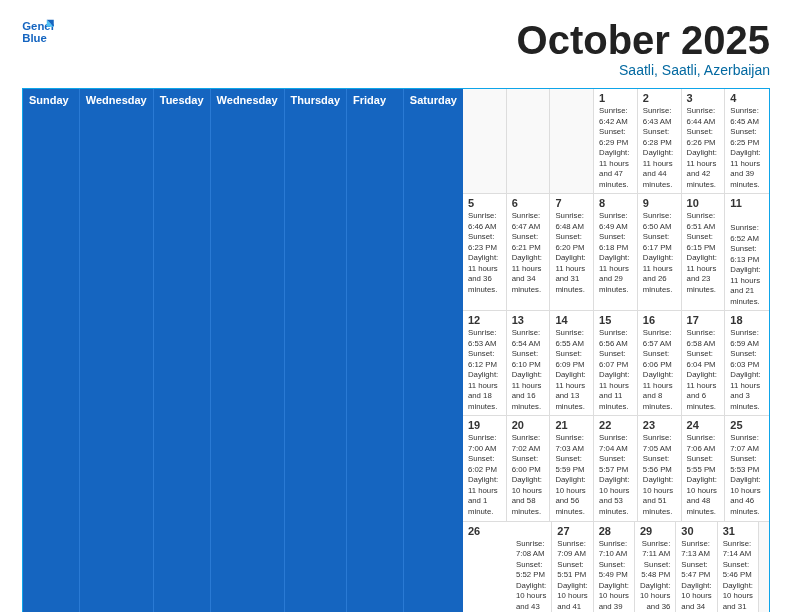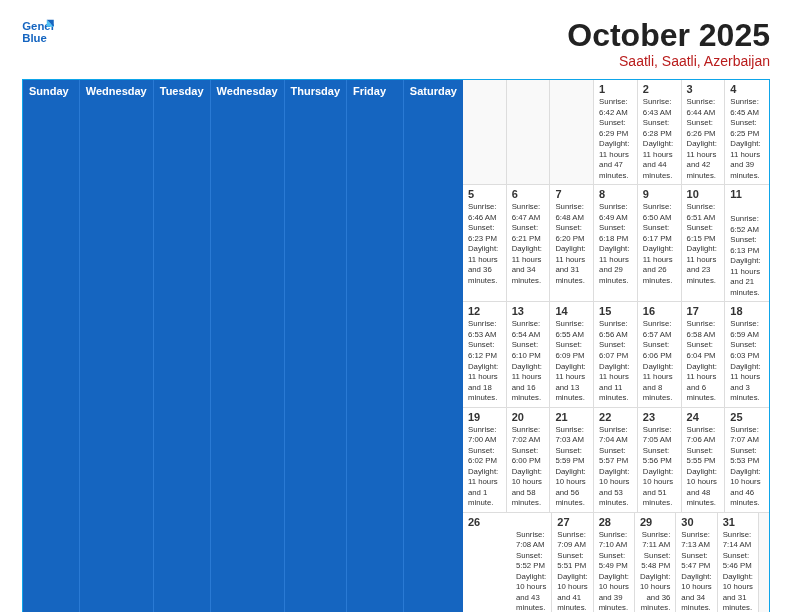--- a/index.html
+++ b/index.html
@@ -29,28 +29,28 @@
       gap: 4px;
     }
     .logo-icon {
       width: 32px;
       height: 28px;
     }
     .title-section {
       text-align: right;
     }
     .month-title {
-      font-size: 32px;
+      font-size: 40px;
       font-weight: bold;
       color: #222;
       line-height: 1.1;
     }
     .subtitle {
       font-size: 14px;
-      color: #b91c1c;
+      color: #0369a1;
     }
     .calendar {
       flex: 1;
       display: flex;
       flex-direction: row;
       border: 1px solid #0ea5e9;
     }
     .cal-header {
       display: grid;
       grid-template-columns: repeat(7, 1fr);

